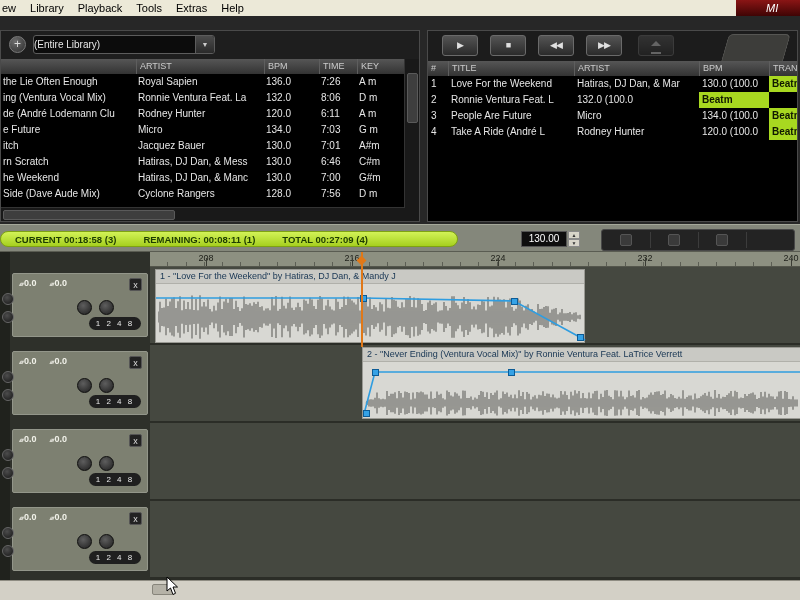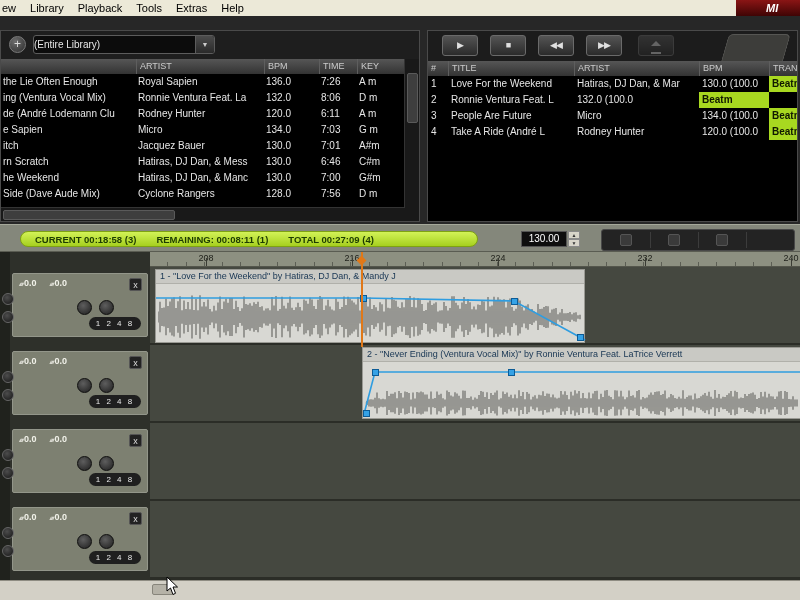--- a/index.html
+++ b/index.html
@@ -5,21 +5,21 @@
   html,body{margin:0;padding:0;background:#555}
   #app{position:relative;width:800px;height:600px;overflow:hidden;
        font-family:"Liberation Sans",sans-serif;background:#be185d}
 
   
   .menubar{position:absolute;top:0;left:0;width:800px;height:16px;background:#ece9d8;
            display:flex;align-items:center;font-size:11px;color:#000;z-index:10}
   .menu-item{padding:0 7px;height:16px;line-height:16px;cursor:default}
   .menu-item:first-child{padding-left:2px}
   .brand{position:absolute;right:0;top:0;width:64px;height:16px;
-         background:linear-gradient(#8a1515,#3f0404);color:#fff;font-weight:bold;
+         background:linear-gradient(#8a1515,#3f0404);color:#fff;font-weight:normal;
          font-style:italic;font-size:11px;line-height:16px;padding-left:30px;box-sizing:border-box}
 
   
   .lib-wrap{position:absolute;top:16px;left:0;width:800px;height:208px;background:#272727}
   .panel{position:absolute;background:#000;border:1px solid #4a4a4a;box-sizing:border-box}
   .panel.left{left:0;top:14px;width:420px;height:192px}
   .panel.right{left:427px;top:14px;width:371px;height:192px}
 
   .lib-toolbar{position:absolute;top:0;left:0;right:0;height:28px;background:#1e1e1e;border-bottom:1px solid #3a3a3a}
   .add-btn{position:absolute;left:8px;top:5px;width:17px;height:17px;border-radius:50%;
@@ -73,23 +73,23 @@
   .pl-head span:first-child{border-left:none}
   .pl-rows{position:absolute;top:45px;left:0;right:0;bottom:0;overflow:hidden}
   .prow{display:grid;grid-template-columns:20px 126px 125px 70px 1fr;height:16px;line-height:16px;
         color:#e6e6e6;font-size:10px;white-space:nowrap}
   .prow span{overflow:hidden;padding-left:3px}
   .prow .trans{background:#a8d820;color:#101800;font-weight:bold}
 
   
   .statusbar{position:absolute;top:224px;left:0;width:800px;height:28px;background:#84877b;
              border-top:1px solid #a5a89a;border-bottom:1px solid #5a5c52;box-sizing:border-box}
-  .pill{position:absolute;left:20px;top:6px;width:458px;height:16px;border-radius:8px;
+  .pill{position:absolute;left:0;top:6px;width:458px;height:16px;border-radius:8px;
         background:linear-gradient(#d2f257,#a6d01f);border:1px solid #7fa312;color:#1c3b00;
-        font-size:9.5px;font-weight:bold;display:flex;align-items:center;gap:20px;padding:0 14px;
+        font-size:9.5px;font-weight:bold;display:flex;align-items:center;gap:27px;padding:0 14px;
         box-sizing:border-box;white-space:nowrap}
   .bpmbox{position:absolute;left:521px;top:6px;width:46px;height:16px;background:#0e0e0e;border:1px solid #555;
           color:#fff;font-size:10px;line-height:14px;text-align:center;box-sizing:border-box}
   .spin{position:absolute;left:568px;top:6px;width:12px;height:16px}
   .spin button{display:block;width:12px;height:8px;background:#d8d5ca;border:1px solid #8a8a8a;
                color:#333;font-size:5px;line-height:6px;text-align:center;padding:0;box-sizing:border-box}
   .mini-toolbar{position:absolute;left:601px;top:4px;width:192px;height:20px;background:#232323;
                 border:1px solid #484848;border-radius:3px}
   .mini-toolbar .sep{position:absolute;width:1px;top:2px;bottom:2px;background:#3c3c3c}
   .mini-toolbar .mbtn{position:absolute;top:4px;width:12px;height:12px;background:#3a3a3a;
@@ -186,21 +186,21 @@
             <span>D m</span>
         </div>
         <div class="lrow">
           <span>de (André Lodemann Clu</span>
             <span>Rodney Hunter</span>
             <span>120.0</span>
             <span>6:11</span>
             <span>A m</span>
         </div>
         <div class="lrow">
-          <span>e Sapien</span>
+          <span>e Future</span>
             <span>Micro</span>
             <span>134.0</span>
             <span>7:03</span>
             <span>G m</span>
         </div>
         <div class="lrow">
           <span>itch</span>
             <span>Jacquez Bauer</span>
             <span>130.0</span>
             <span>7:01</span>

